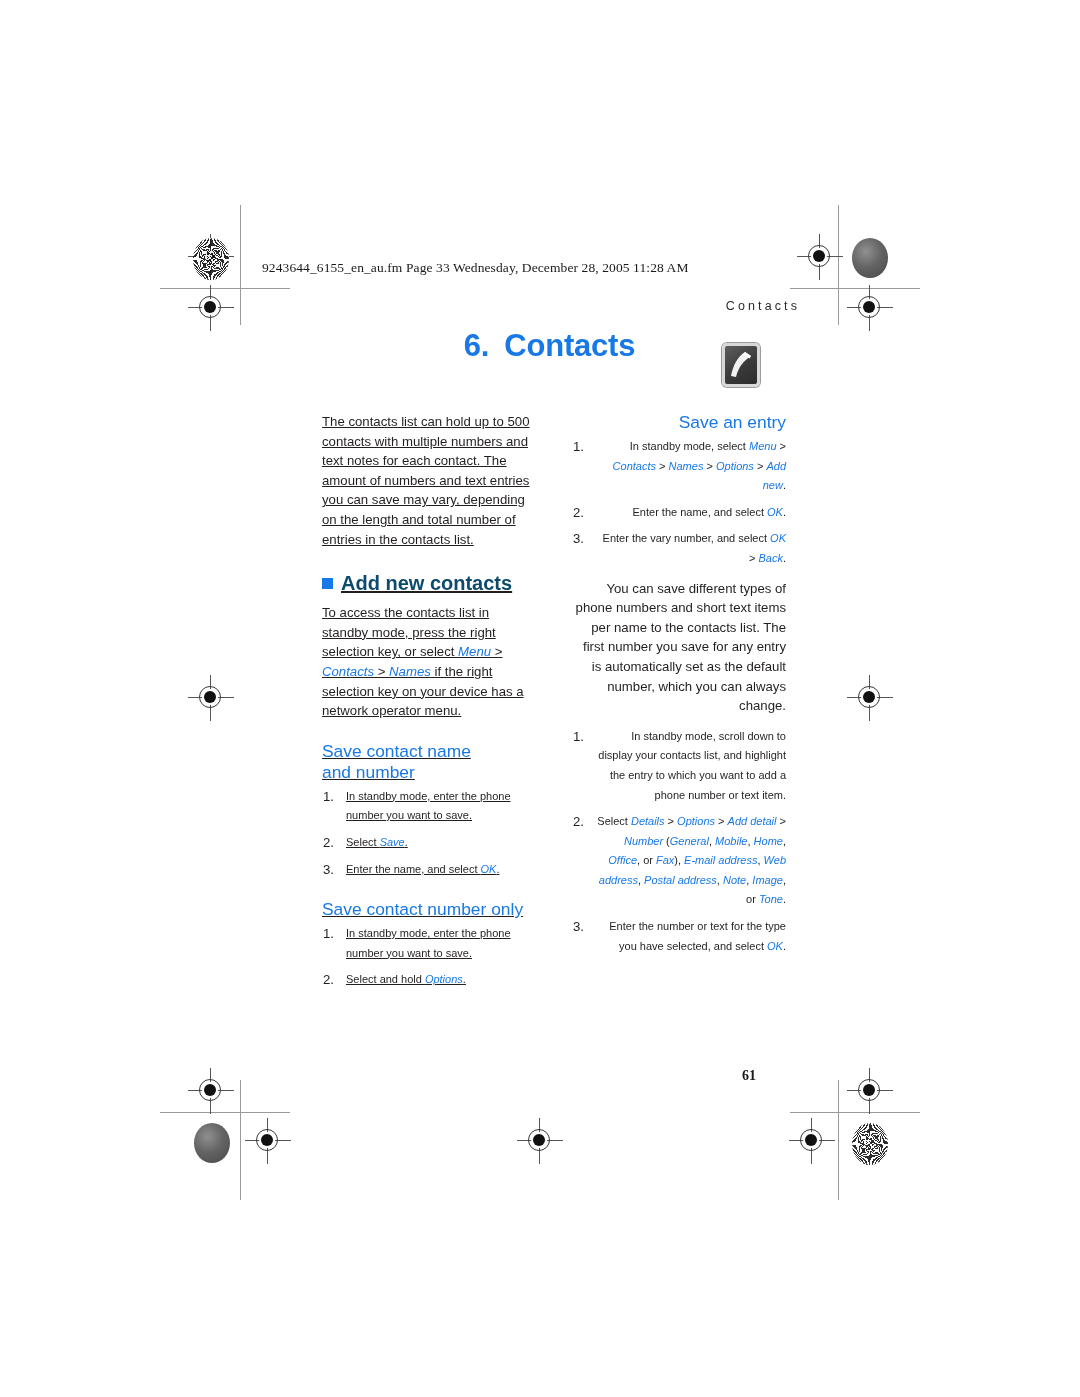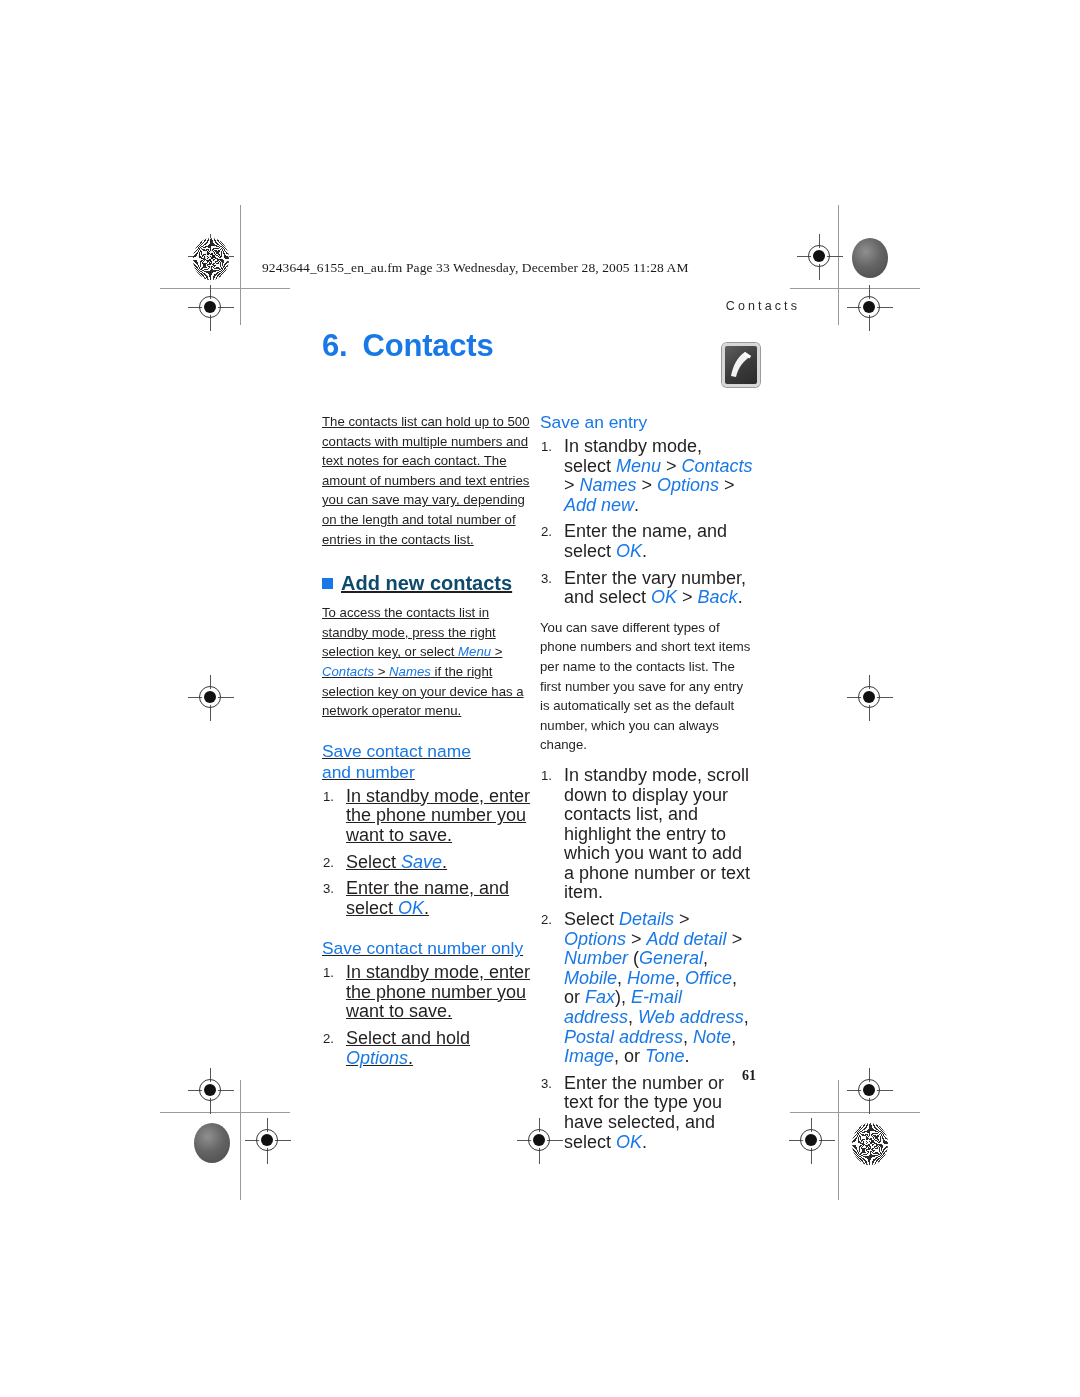--- a/index.html
+++ b/index.html
@@ -111,20 +111,21 @@
     width: 455px;
   }
 
   .chapter-title {
     color: #1878e6;
     font-size: 31px;
     font-weight: bold;
     letter-spacing: -0.2px;
     margin: 0;
     line-height: 1.05;
+    text-align: center;
   }
   .chapter-title .num { margin-right: 15px; }
 
   .chapter-icon {
     position: absolute;
     left: 400px;
     top: 13px;
     width: 38px;
     height: 44px;
     background: linear-gradient(145deg, #5e5e5e 0%, #3a3a3a 55%, #2b2b2b 100%);
@@ -142,21 +143,21 @@
     top: 412px;
     width: 462px;
     height: 620px;
   }
   .col {
     position: absolute;
     top: 0;
     width: 214px;
   }
   .col.left  { left: 0px; text-decoration: underline; }
-  .col.right { left: 218px; }
+  .col.right { left: 250px; text-align: right; }
 
   p.body {
     margin: 0 0 11px 0;
     font-size: 13.2px;
     line-height: 19.6px;
     color: #231f20;
   }
 
   h2.sec {
     color: #1878e6;
@@ -188,21 +189,21 @@
   ol.steps {
     margin: 2px 0 10px 0;
     padding: 0;
     list-style: none;
     counter-reset: step;
   }
   ol.steps > li {
     position: relative;
     padding-left: 24px;
     margin-bottom: 7px;
-    font-size: 18px;
+    font-size: 11px;
     line-height: 19.6px;
   }
   ol.steps > li::before {
     counter-increment: step;
     content: counter(step) ".";
     position: absolute;
     left: 1px;
     top: 0;
     width: 20px;
     text-align: left;

